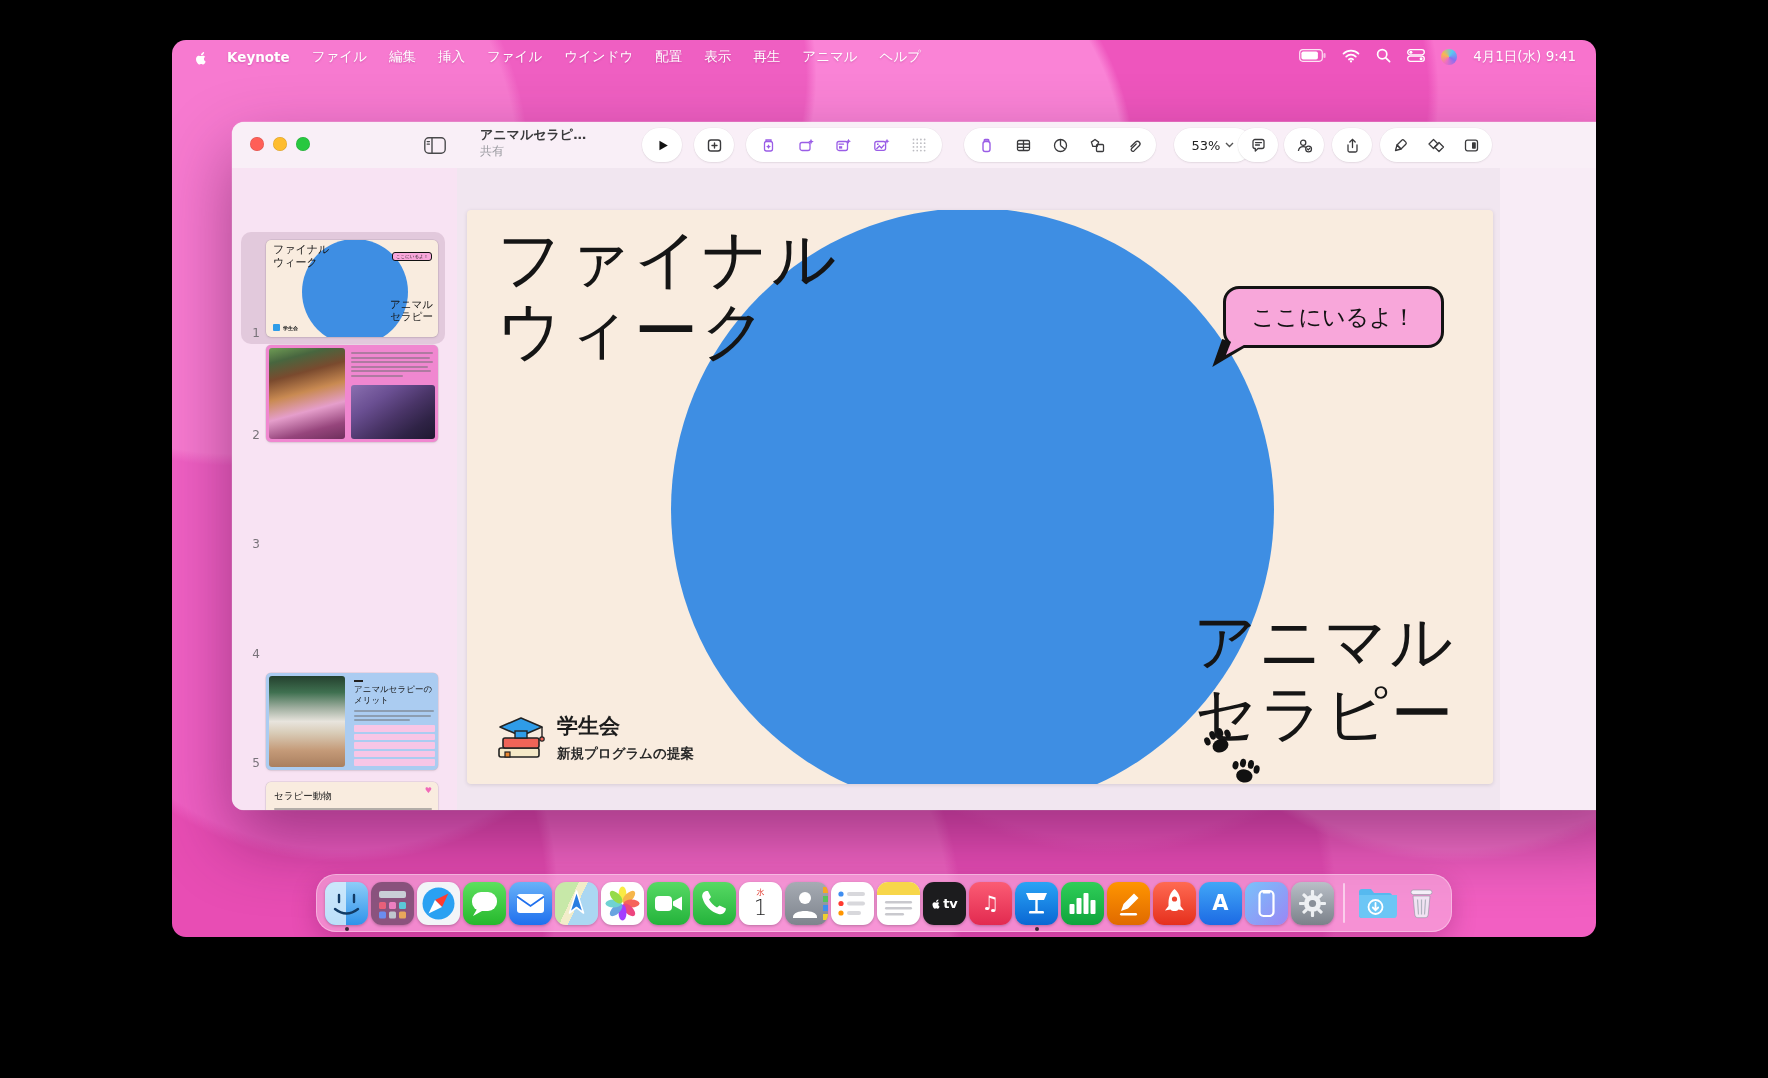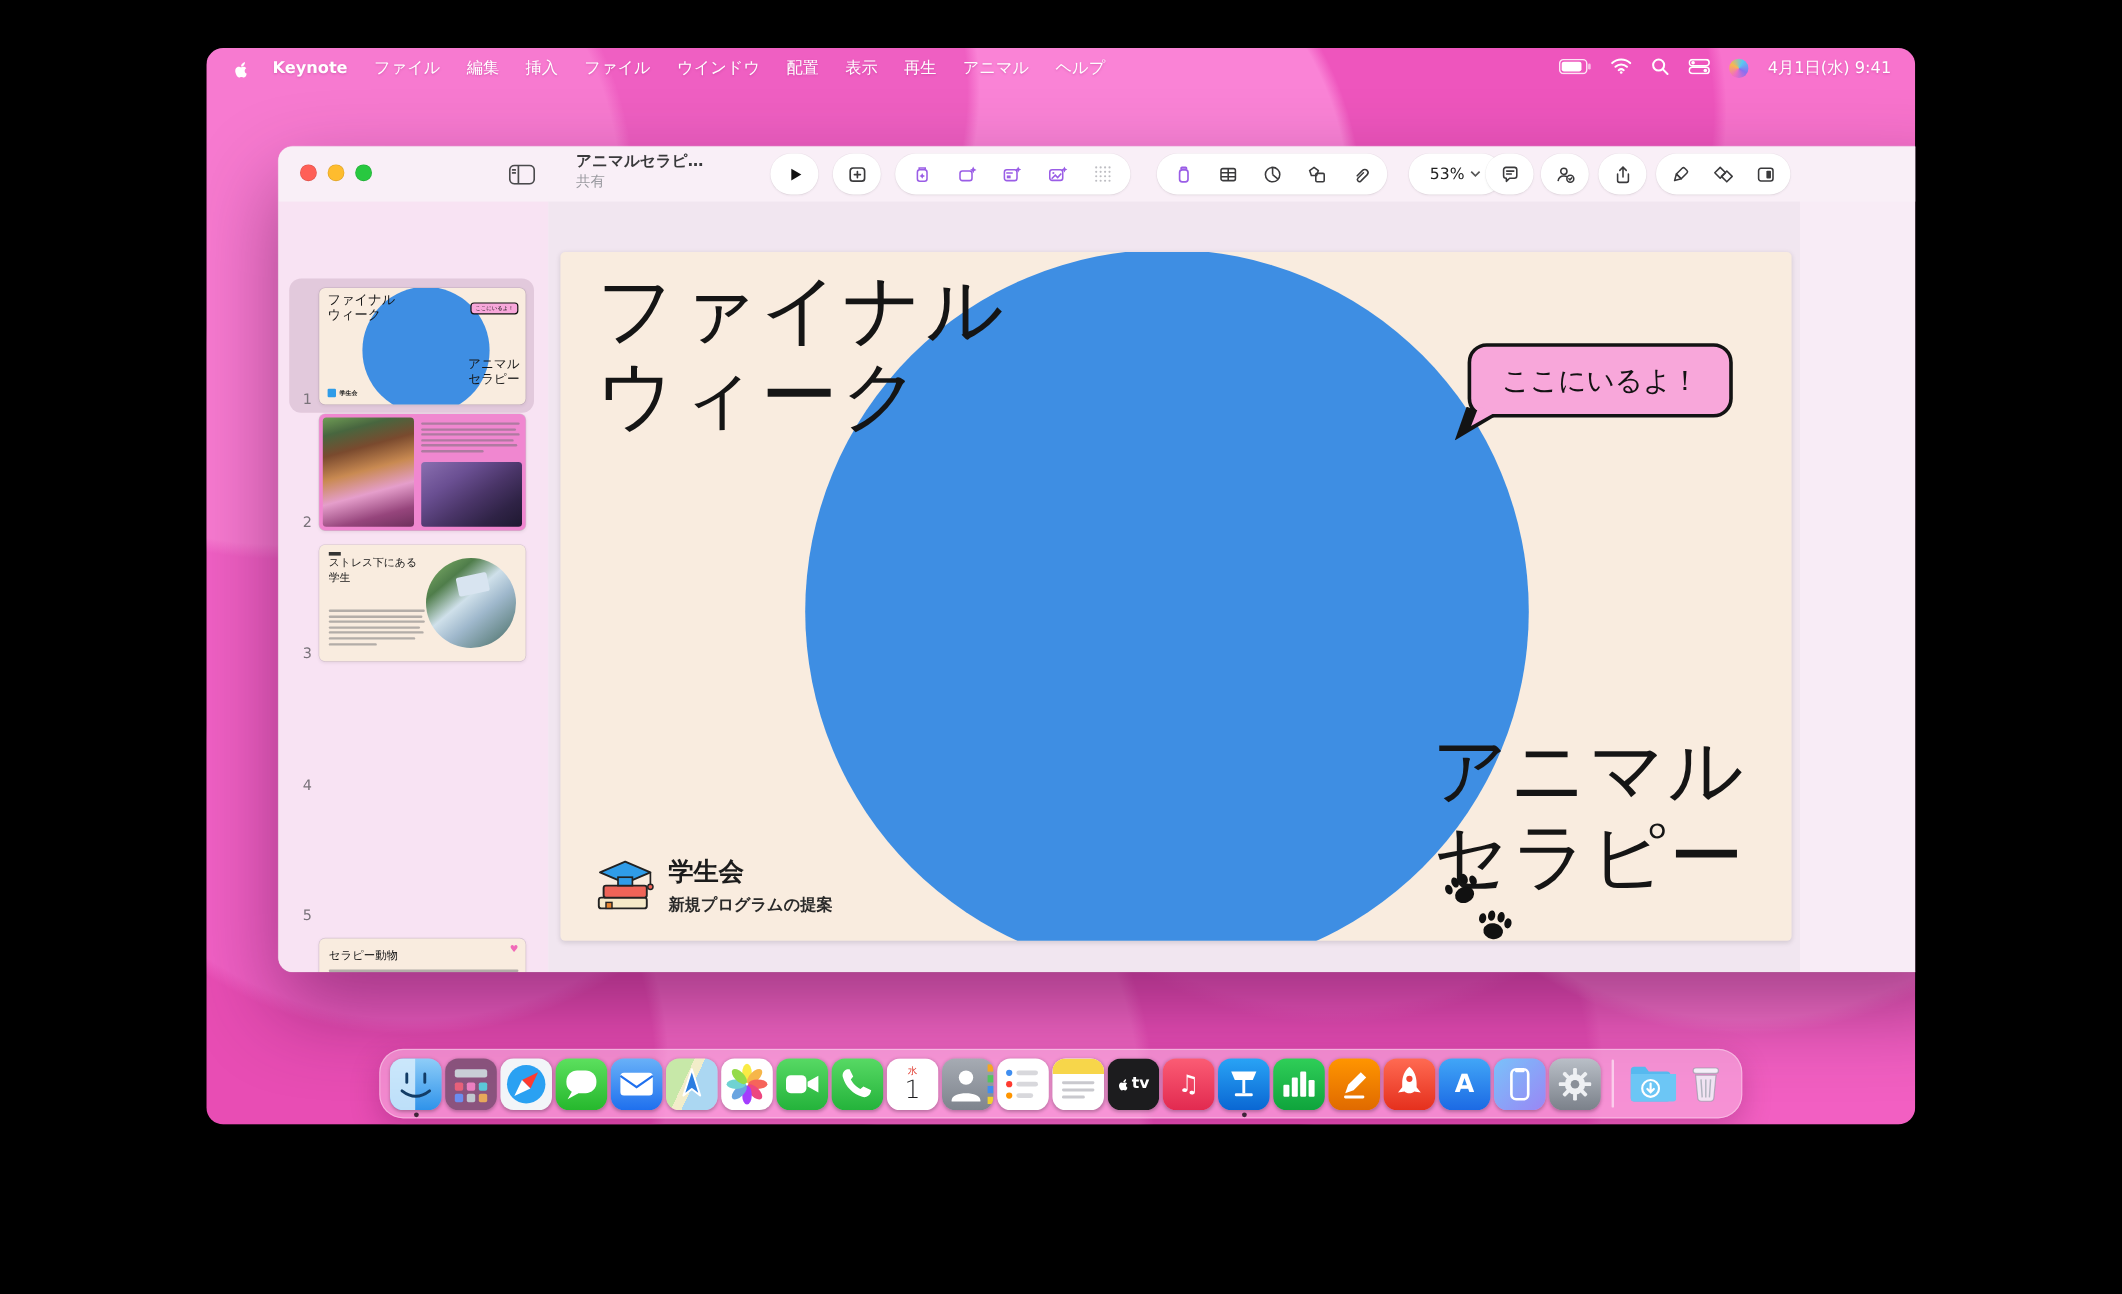--- a/index.html
+++ b/index.html
@@ -345,43 +345,44 @@
               <div class="tl" style="width:79px;"></div>
               <div class="tl" style="width:82px;"></div>
               <div class="tl" style="width:77px;"></div>
               <div class="tl" style="width:80px;"></div>
               <div class="tl" style="width:52px;"></div>
         </div>
         <div class="ph" style="left:85px;top:40px;width:84px;height:54px;background:linear-gradient(145deg,#8a6fb0 0%,#6a4f92 30%,#4a3568 55%,#2f2346 78%,#1f1830 100%);"></div>
       </div>
 
       <span class="snum" style="top:369px;">3</span>
-      <div class="thumb" style="top:286px;">
-        <div style="position:absolute;left:8px;top:6px;width:10px;height:2.5px;background:#333;"></div>
-        <div class="serif" style="position:absolute;left:8px;top:11px;font-size:9px;line-height:1.3;color:#161616;">
-          <div>ストレス下にある</div>
-              <div>学生</div>
-        </div>
-        <div style="position:absolute;left:8px;top:54px;width:80px;">
+
+      <span class="snum" style="top:479px;">4</span>
+
+      <span class="snum" style="top:588px;">5</span>
+      <div class="thumb" style="top:505px;background:#abccf1;">
+        <div class="ph" style="left:3px;top:3px;width:76px;height:91px;background:linear-gradient(180deg,#24402e 0%,#3f7050 18%,#9fae9f 35%,#e8e4dd 50%,#d9cdb9 62%,#c49a78 82%,#a97f5f 100%);"></div>
+        <div style="position:absolute;left:88px;top:7px;width:9px;height:2px;background:#222;"></div>
+        <div class="serif" style="position:absolute;left:88px;top:11px;font-size:8.5px;line-height:1.3;color:#161616;">
+          <div>アニマルセラピーの</div>
+              <div>メリット</div>
+        </div>
+        <div style="position:absolute;left:88px;top:37px;width:80px;">
           <div class="tl" style="width:80px;"></div>
-              <div class="tl" style="width:78px;"></div>
-              <div class="tl" style="width:80px;"></div>
-              <div class="tl" style="width:76px;"></div>
-              <div class="tl" style="width:79px;"></div>
-              <div class="tl" style="width:72px;"></div>
-              <div class="tl" style="width:40px;"></div>
-        </div>
-        <div style="position:absolute;right:8px;top:11px;width:75px;height:75px;border-radius:50%;background:linear-gradient(140deg,#88b86e 0%,#4f7d4a 25%,#cfe0ea 45%,#9fb8cc 62%,#6f8f92 82%,#41605e 100%);overflow:hidden;">
-          <div style="position:absolute;left:26px;top:14px;width:26px;height:16px;background:#d8e4f0;transform:rotate(-12deg);border-radius:2px;"></div>
-        </div>
-      </div>
-
-      <span class="snum" style="top:479px;">4</span>
-
-      <span class="snum" style="top:588px;">5</span>
+              <div class="tl" style="width:77px;"></div>
+              <div class="tl" style="width:56px;"></div>
+        </div>
+        <div style="position:absolute;left:88px;top:52px;width:81px;">
+          <div style="height:6.5px;background:#f8c6e6;border-radius:1px;margin-bottom:2px;"></div>
+          <div style="height:6.5px;background:#f8c6e6;border-radius:1px;margin-bottom:2px;"></div>
+          <div style="height:6.5px;background:#f8c6e6;border-radius:1px;margin-bottom:2px;"></div>
+          <div style="height:6.5px;background:#f8c6e6;border-radius:1px;margin-bottom:2px;"></div>
+          <div style="height:6.5px;background:#f8c6e6;border-radius:1px;"></div>
+        </div>
+      </div>
 
       <div class="thumb" style="top:614px;">
         <div style="position:absolute;right:6px;top:4px;color:#f16ab8;font-size:8px;">♥</div>
         <div class="serif" style="position:absolute;left:8px;top:8px;font-size:9.5px;color:#161616;">セラピー動物</div>
         <div style="position:absolute;left:8px;top:26px;width:158px;">
           <div class="tl" style="width:158px;"></div>
         </div>
 
       </div>
     </div>

